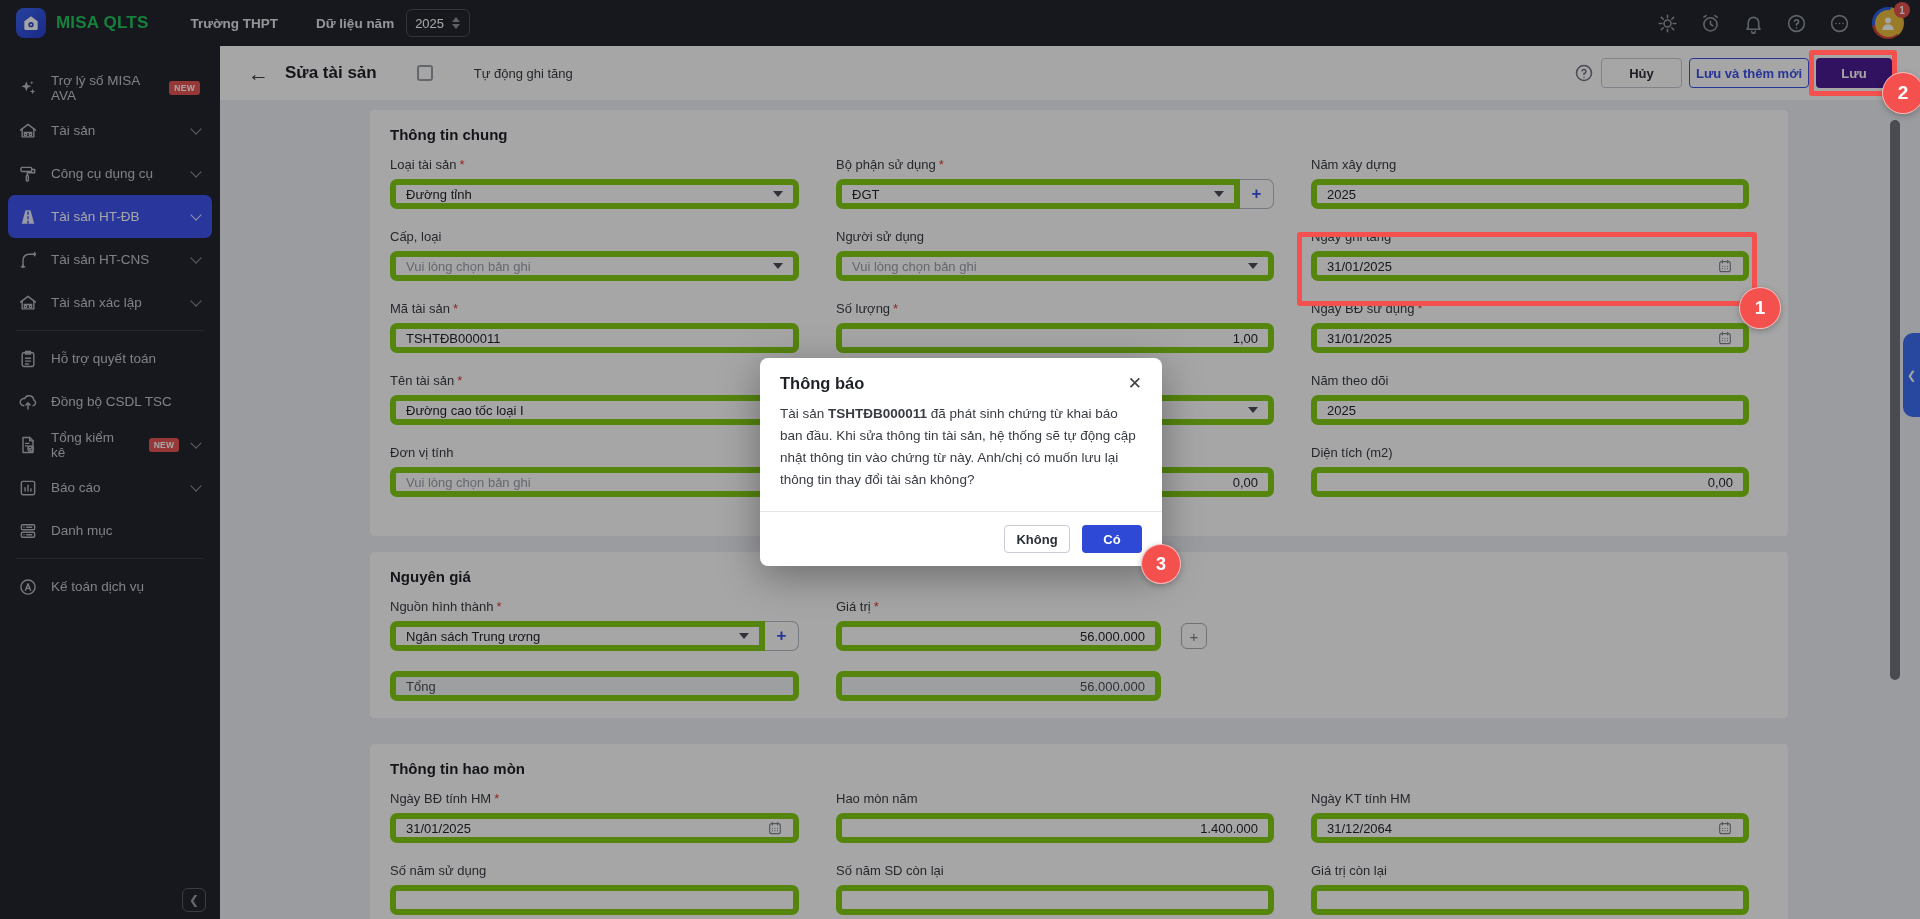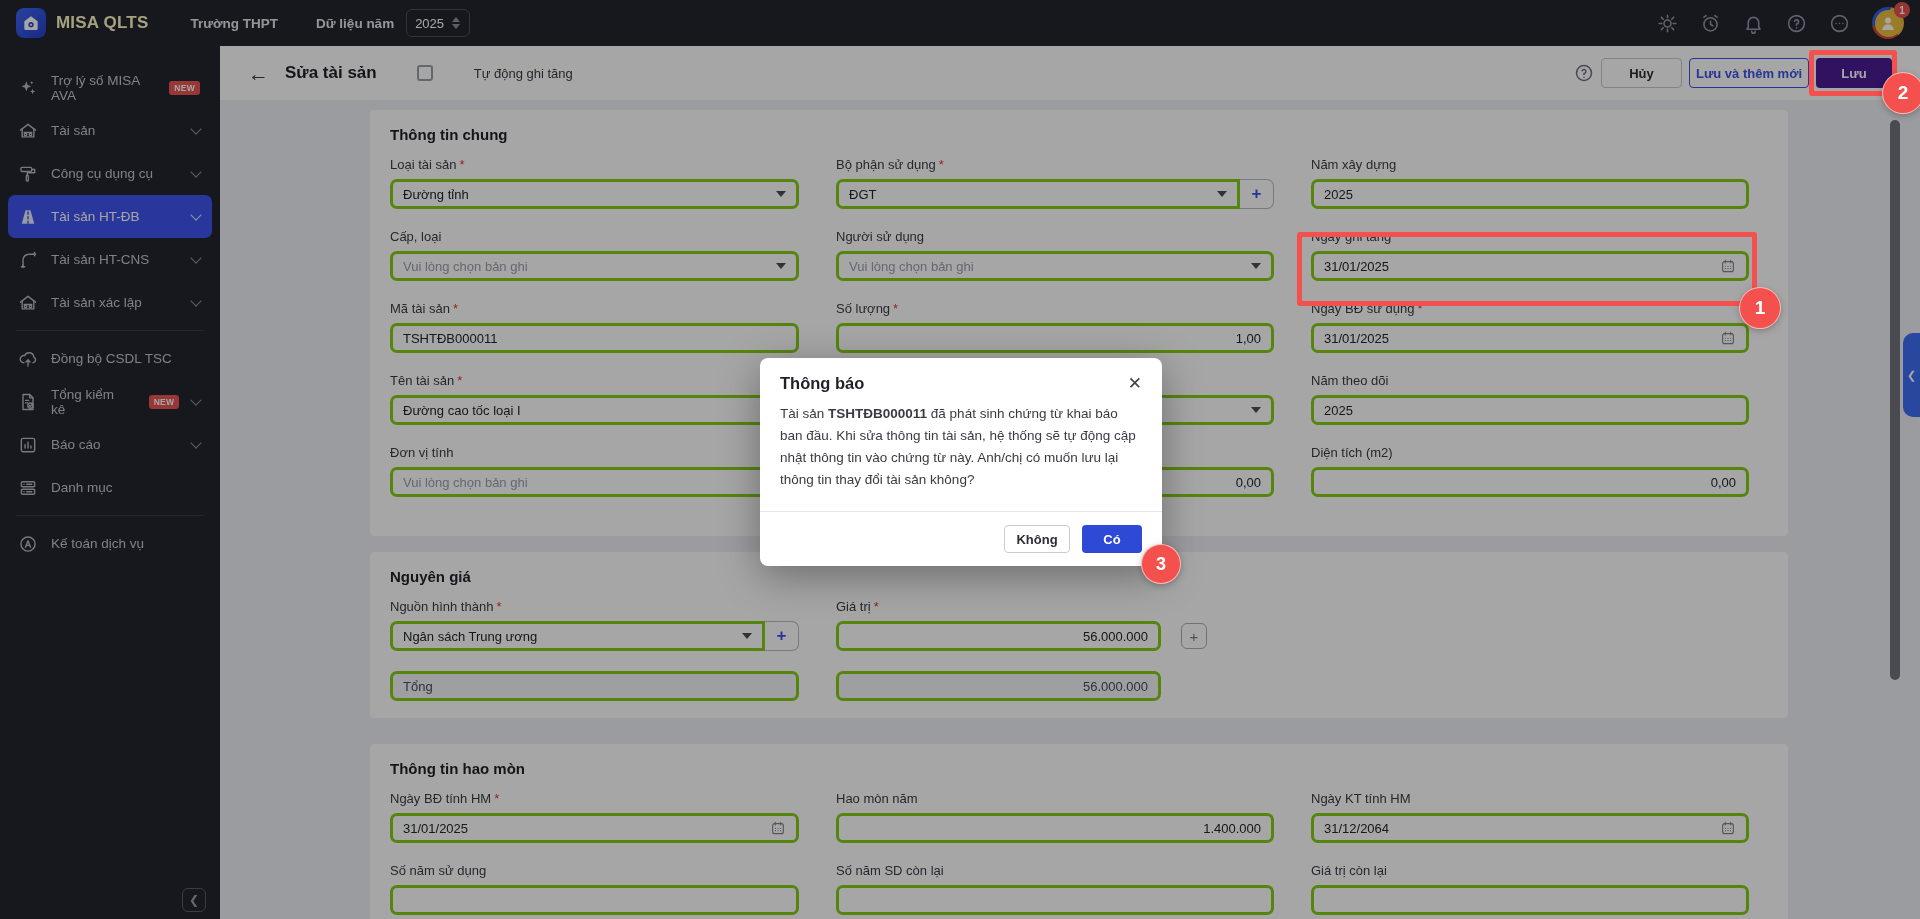--- a/index.html
+++ b/index.html
@@ -2,21 +2,21 @@
 <html><head>
 <meta charset="utf-8">
 <style>
   html,body{margin:0;padding:0;background:#30323a;}
   *{box-sizing:border-box;font-family:"Liberation Sans","DejaVu Sans",sans-serif;}
   #app{position:relative;width:1920px;height:919px;overflow:hidden;background:#eef0f4;}
 
   
   .topbar{position:absolute;left:0;top:0;width:1920px;height:46px;background:#23262f;display:flex;align-items:center;padding:0 16px;z-index:10;}
   .logo{width:30px;height:30px;border-radius:8px;background:linear-gradient(135deg,#3e66f3,#2740cf);display:flex;align-items:center;justify-content:center;margin-right:10px;flex:0 0 auto;}
-  .brand{color:#fef9c3;font-size:17px;font-weight:bold;letter-spacing:.2px;margin-right:42px;}
+  .brand{color:#22c55e;font-size:17px;font-weight:bold;letter-spacing:.2px;margin-right:42px;}
   .org{color:#e3e5e9;font-size:13.5px;font-weight:bold;margin-right:38px;}
   .yrlabel{color:#e3e5e9;font-size:13.5px;font-weight:bold;margin-right:12px;}
   .yrbox{height:28px;min-width:64px;border:1px solid #4b505c;border-radius:6px;display:flex;align-items:center;padding:0 8px;color:#fff;font-size:13px;gap:8px;}
   .spin{display:flex;flex-direction:column;gap:2px;}
   .spin i{width:0;height:0;border-left:4px solid transparent;border-right:4px solid transparent;}
   .spin .up{border-bottom:5px solid #8f949e;}
   .spin .dn{border-top:5px solid #8f949e;}
   .top-icons{margin-left:auto;display:flex;align-items:center;gap:22px;color:#9298a3;}
   .tico{width:21px;height:21px;display:block;}
   .avatar-wrap{position:relative;width:32px;height:32px;border-radius:50%;background:conic-gradient(from 140deg,#d6433c 0 120deg,#2b62e8 120deg 230deg,#e9b43c 230deg 360deg);display:flex;align-items:center;justify-content:center;}
@@ -52,21 +52,21 @@
   
   .card{position:absolute;left:370px;width:1418px;background:#fff;border-radius:4px;padding:16px 20px;z-index:1;}
   #card-general{top:110px;height:426px;}
   #card-cost{top:552px;height:166px;}
   #card-dep{top:744px;height:220px;}
   .sect-title{font-size:15px;font-weight:bold;color:#1f2128;margin-bottom:14px;}
   .frow{display:grid;grid-template-columns:409px 438px 438px;column-gap:37px;margin-bottom:20px;}
   .frow.first{margin-top:12px;}
   .fld label{display:block;font-size:13px;color:#3a3d45;height:16px;line-height:16px;margin-bottom:6px;white-space:nowrap;}
   .req{color:#dd3b36;margin-left:3px;}
-  .ctrl{height:30px;border:3px solid #84cc16;border-radius:7px;background:#fff;display:flex;align-items:center;padding:0 10px;font-size:13px;color:#23252c;cursor:pointer;}
+  .ctrl{height:30px;border:6px solid #84cc16;border-radius:7px;background:#fff;display:flex;align-items:center;padding:0 10px;font-size:13px;color:#23252c;cursor:pointer;}
   .ctrl.num{justify-content:flex-end;}
   .ctrl .ph{color:#9aa1ab;}
   .ctrl.dis{background:#f3f4f6;color:#4a4d55;}
   .sel-ar{margin-left:auto;width:0;height:0;border-left:5px solid transparent;border-right:5px solid transparent;border-top:6px solid #4a4e57;}
   .cal{margin-left:auto;width:16px;height:16px;color:#80858e;flex:0 0 auto;}
   .with-plus{display:flex;}
   .with-plus .ctrl{flex:1;border-radius:7px 0 0 7px;}
   .plus-seg{width:34px;height:30px;border:1px solid #b6bcc6;border-left:none;border-radius:0 7px 7px 0;display:flex;align-items:center;justify-content:center;color:#3b52e8;font-size:17px;font-weight:bold;cursor:pointer;}
   .val-with-add{display:flex;align-items:center;gap:20px;}
   .val-with-add .ctrl{width:325px;}
@@ -207,20 +207,28 @@
           <circle cx="9" cy="16.2" r="1.5"></circle>
           <circle cx="15" cy="16.2" r="1.5"></circle>
           <path d="M7.5 13.8h9"></path>
         </svg>
       <span>Tài sản xác lập</span>
       <span class="chev"></span>
     </div>
     <div class="side-divider"></div>
     <div class="side-item">
       <svg class="sico" viewBox="0 0 24 24" fill="none" stroke="currentColor" stroke-width="1.7" stroke-linecap="round" stroke-linejoin="round">
+          <rect x="5" y="4.5" width="14" height="16.5" rx="2"></rect>
+          <path d="M9 3h6v3H9z"></path>
+          <path d="M9 11h6M9 14.5h6M9 18h3.5"></path>
+        </svg>
+      <span>Hỗ trợ quyết toán</span>
+    </div>
+    <div class="side-item">
+      <svg class="sico" viewBox="0 0 24 24" fill="none" stroke="currentColor" stroke-width="1.7" stroke-linecap="round" stroke-linejoin="round">
           <path d="M7 16.5a4.3 4.3 0 1 1 .9-8.5A5.8 5.8 0 0 1 19 9.7a3.6 3.6 0 0 1-.8 6.8"></path>
           <path d="M12 20.5V13M9.5 15.5L12 13l2.5 2.5"></path>
         </svg>
       <span>Đồng bộ CSDL TSC</span>
     </div>
     <div class="side-item">
       <svg class="sico" viewBox="0 0 24 24" fill="none" stroke="currentColor" stroke-width="1.7" stroke-linecap="round" stroke-linejoin="round">
           <path d="M6 3h8l4 4v14H6z"></path>
           <path d="M14 3v4h4"></path>
           <path d="M9 10h4M9 13h2.5"></path>

